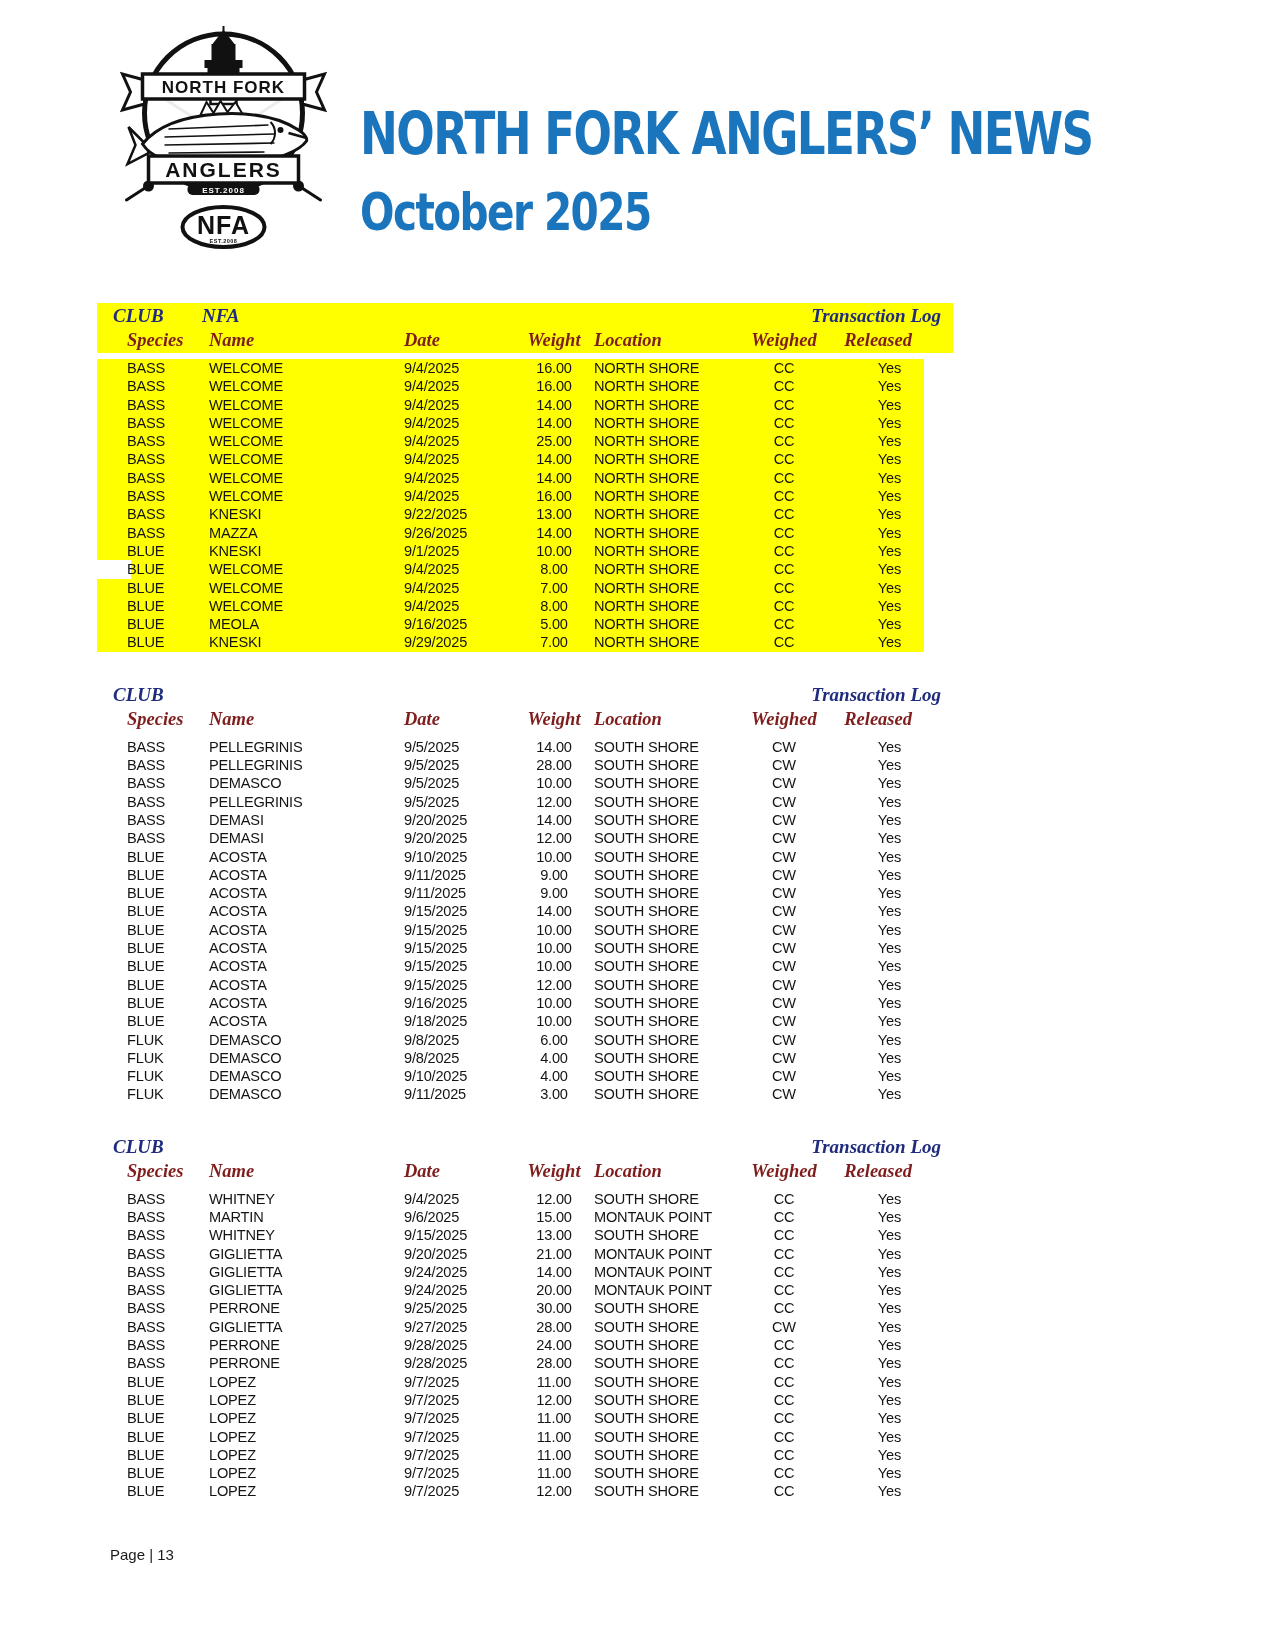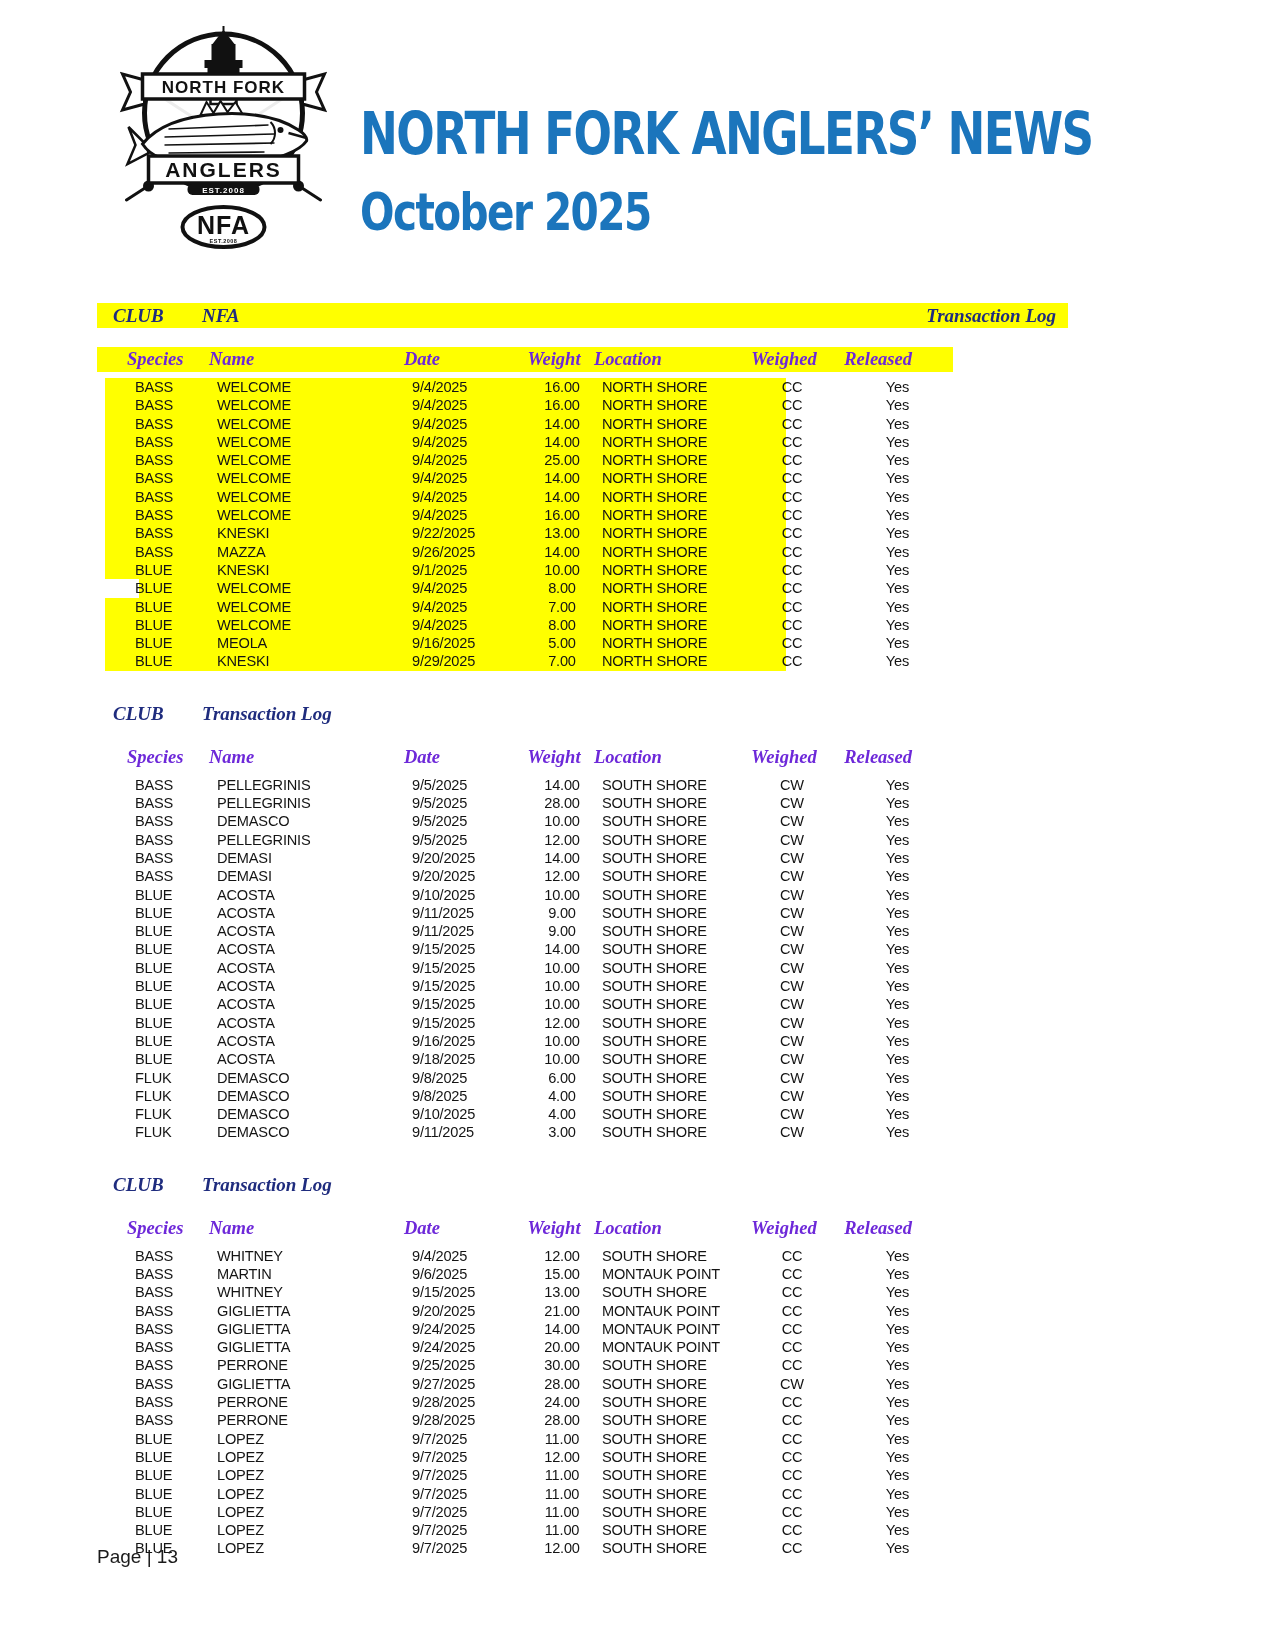--- a/index.html
+++ b/index.html
@@ -23,60 +23,60 @@
     font-family:"DejaVu Sans",sans-serif; font-weight:bold;
     font-size:52px; letter-spacing:-2px; color:#1b75bc;
     transform:scaleX(0.78); transform-origin:left center; margin-top:14px; white-space:nowrap;
   }
 
   
   .tables { position:absolute; left:97px; top:303px; width:880px; }
   .club-table + .club-table { margin-top:30px; }
 
   .club-row {
-    width:971px; height:25px; line-height:25px; display:flex;
+    width:856px; height:25px; line-height:25px; display:flex;
     font-family:"Liberation Serif","DejaVu Serif",serif;
     font-weight:bold; font-style:italic; font-size:19px; color:#1f2c7e;
-    margin-bottom:19px;
+    margin-bottom:0;
+    justify-content:space-between;
   }
   .club-label { padding-left:16px; width:105px; }
   .club-name  { flex:1; }
   .log-label  { padding-right:12px; }
 
   .thead-row, .trow {
     display:grid;
     grid-template-columns:112px 195px 120px 60px 165px 70px 95px;
   }
   .thead-row {
     width:856px; height:25px; line-height:25px;
     font-family:"Liberation Serif","DejaVu Serif",serif;
-    font-weight:bold; font-style:italic; font-size:18.5px; color:#6d28d9;
+    font-weight:bold; font-style:italic; font-size:18.5px; color:#7f1d1d;
     margin-bottom:6px;
   }
   .trow {
-    width:681px; height:18.3px; line-height:18.4px;
+    width:827px; height:18.3px; line-height:18.4px;
     font-size:14.6px; letter-spacing:-0.2px; color:#141414;
     white-space:nowrap;
-    margin-left:8px;
   }
   .c  { overflow:visible; }
   .c0 { padding-left:30px; }
   .c3 { text-align:center; }
   .c4 { padding-left:10px; }
   .c5 { text-align:center; }
   .c6 { text-align:right; padding-right:13px; }
   .thead-row .c6 { padding-right:2px; }
 
   .highlighted .club-row,
   .highlighted .thead-row,
   .highlighted .trow { background:#ffff00; }
   .highlighted .trow.notch { background:linear-gradient(90deg,#ffffff 0 34px,#ffff00 34px); }
 
   
-  .page-footer { position:absolute; left:97px; top:1546px; font-size:19px; color:#1a1a1a; }
+  .page-footer { position:absolute; left:110px; top:1546px; font-size:15px; color:#1a1a1a; }
 
   
   .logo-txt { font-family:"Liberation Sans","DejaVu Sans",sans-serif; font-weight:bold; }
 </style>
 </head>
 <body>
 
 <div class="page">
 
   <header>

